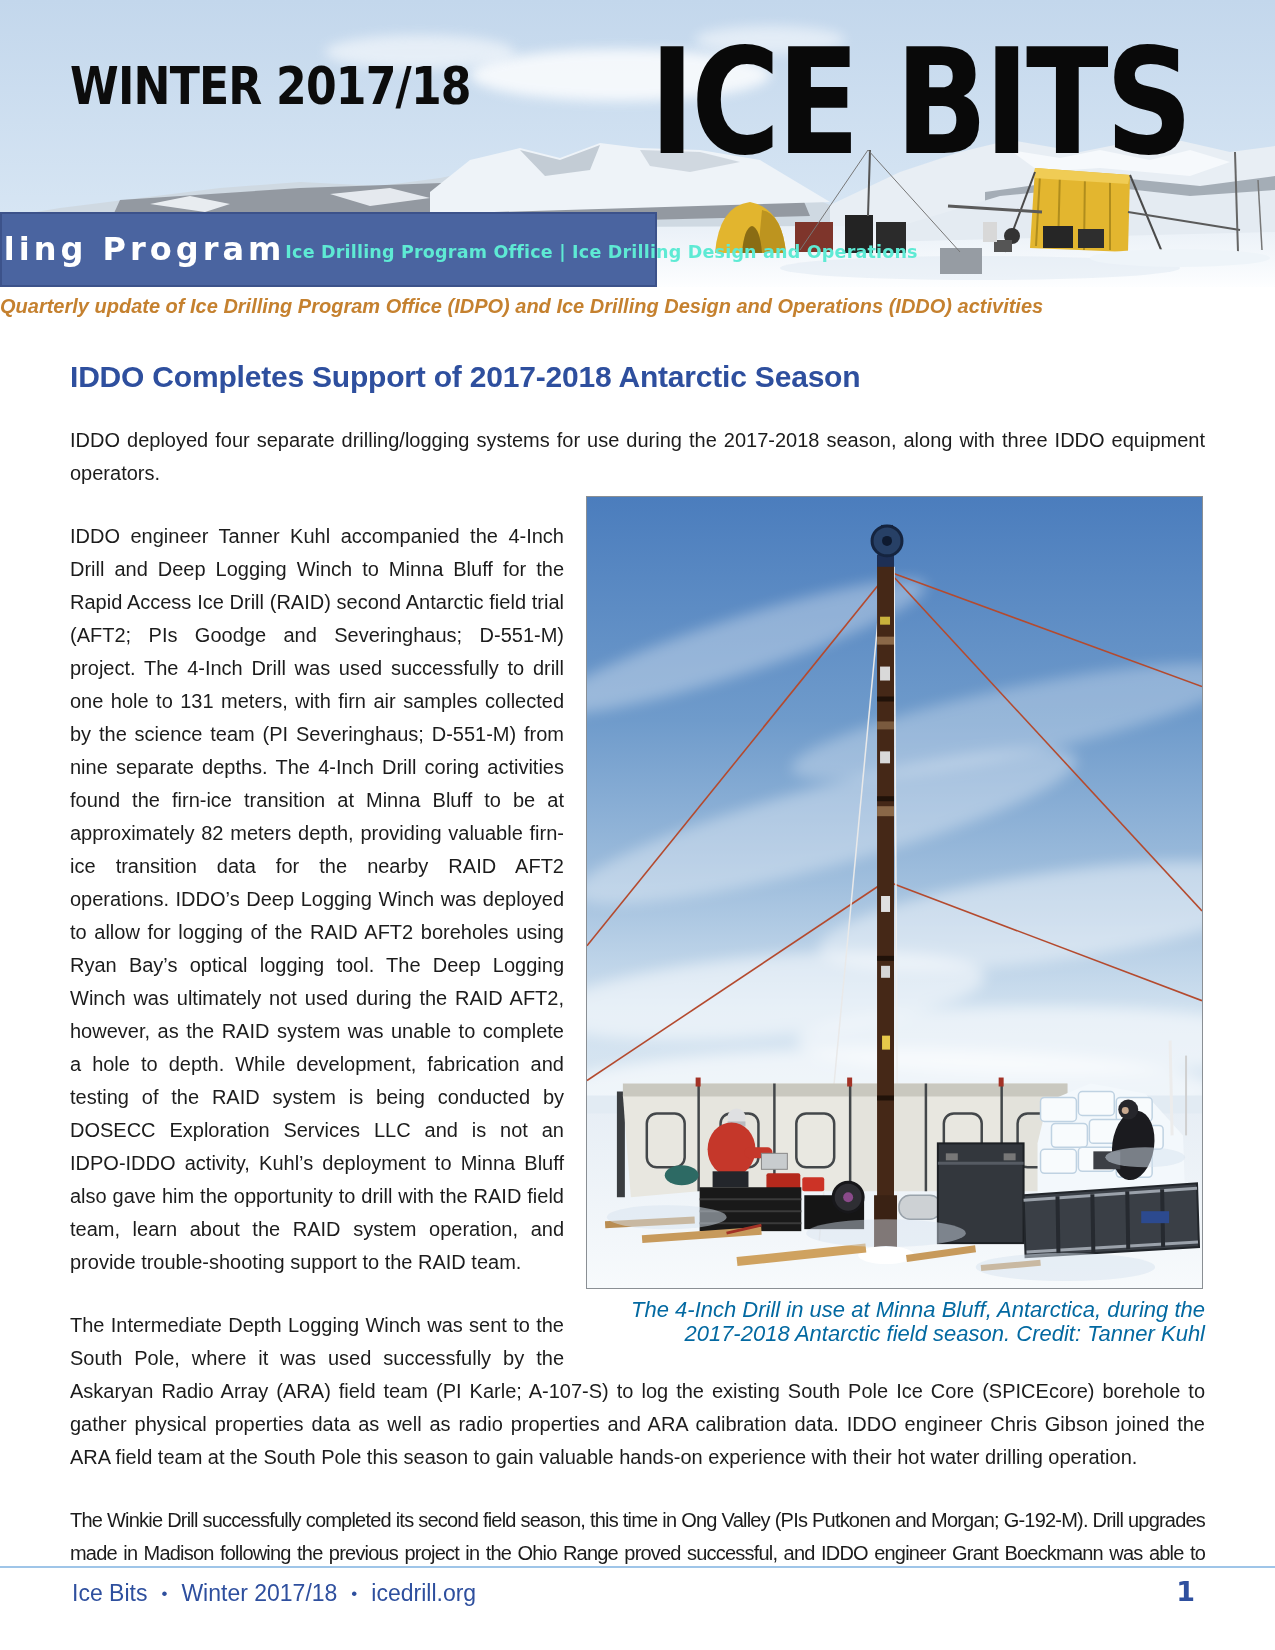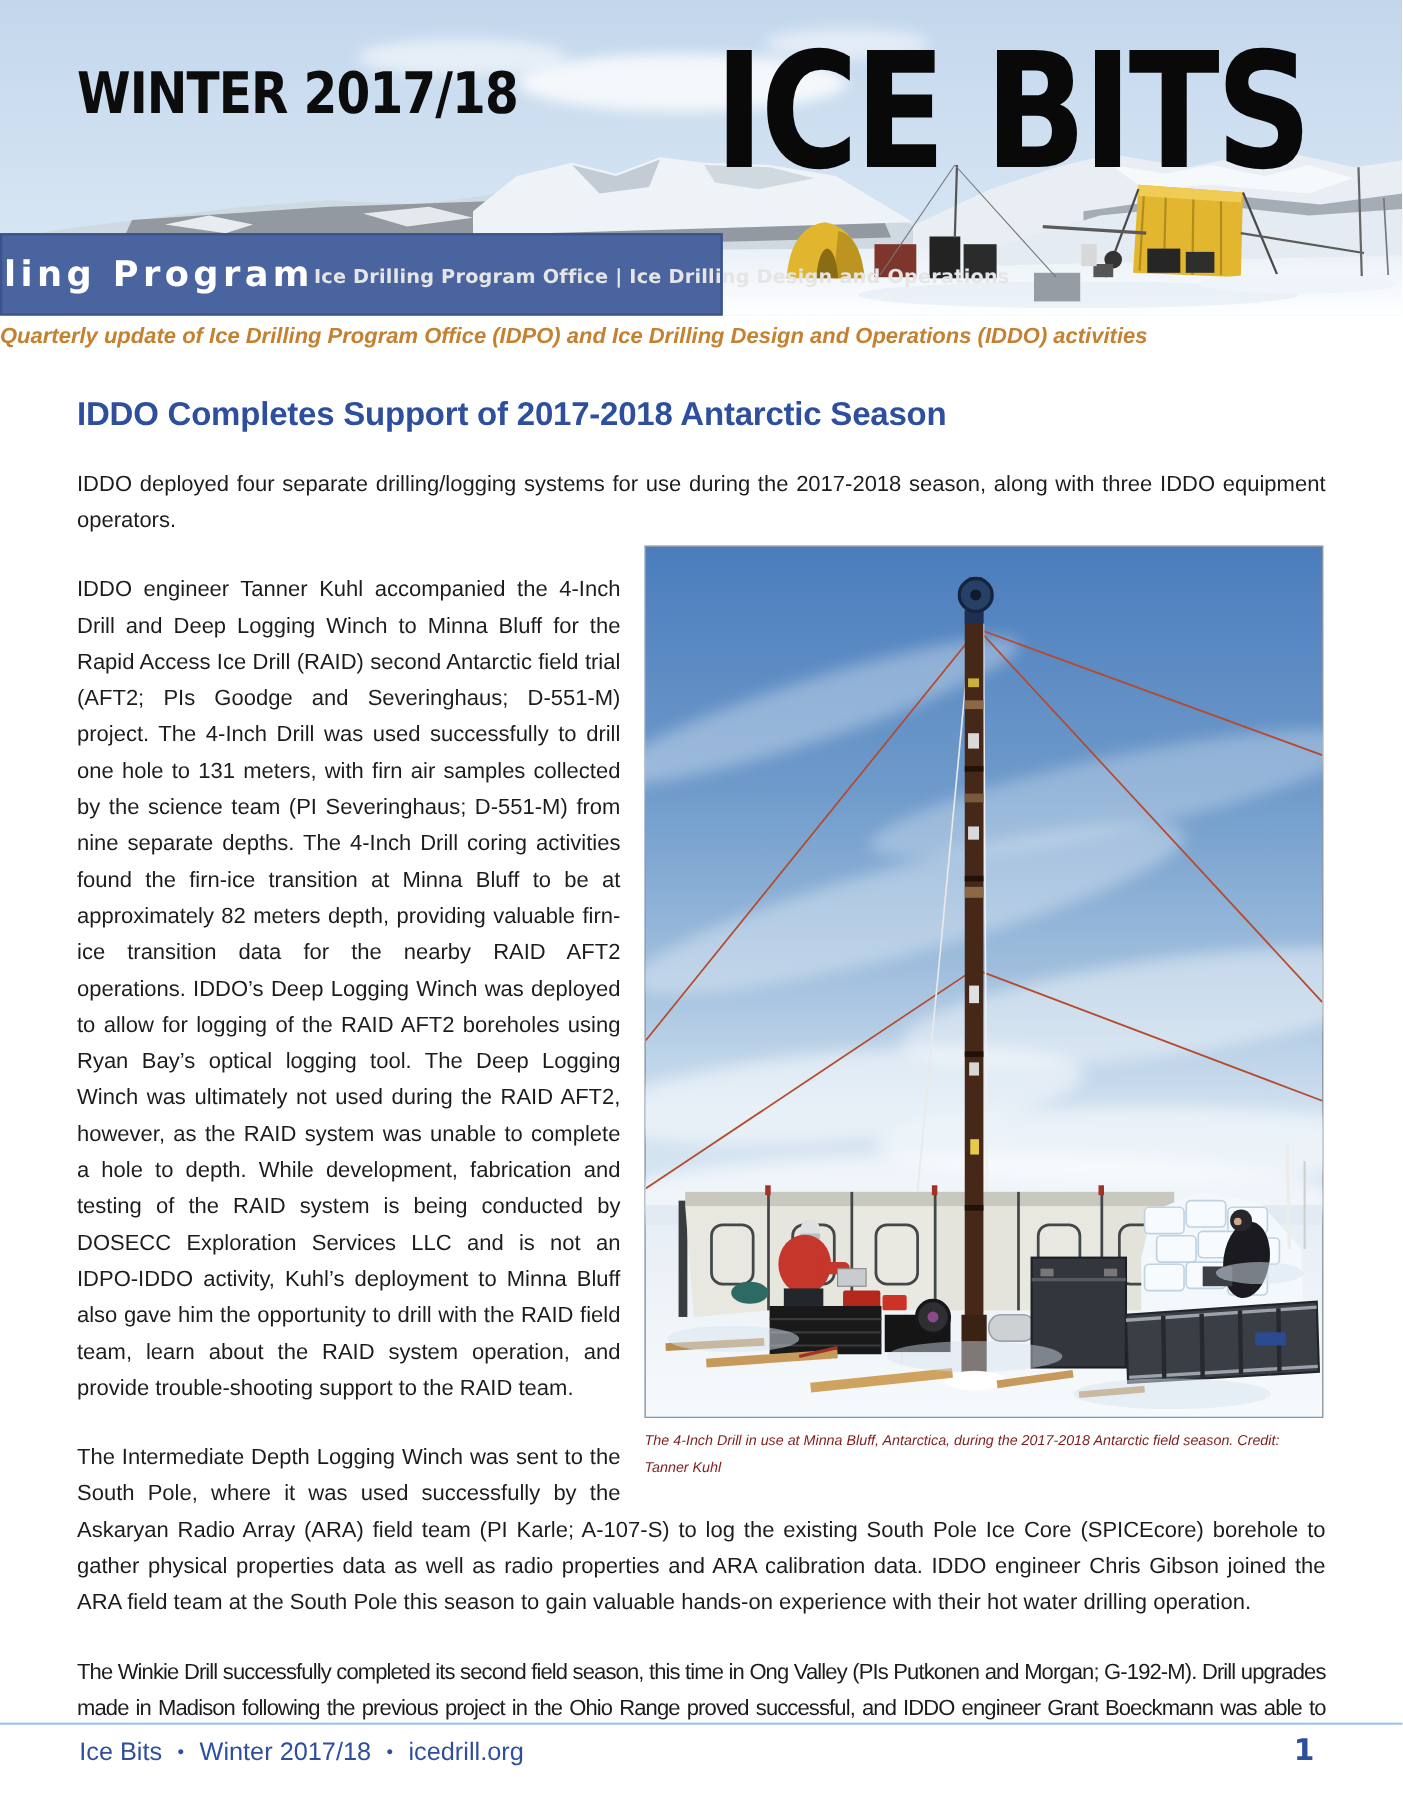--- a/index.html
+++ b/index.html
@@ -25,21 +25,21 @@
   .program-bar {
     position:absolute; left:0; bottom:0; width:657px; height:75px;
     background:#4a64a0; border:2px solid #3c528a;
     display:flex; flex-direction:row; justify-content:center; align-items:center;
   }
   .program-title {
     font-family:"DejaVu Sans", sans-serif; font-weight:bold; color:#fff;
     font-size:32px; letter-spacing:4px; line-height:1.05; white-space:nowrap;
   }
   .program-subtitle {
-    font-family:"DejaVu Sans", sans-serif; font-weight:bold; color:#e5e5e5;
+    font-family:"DejaVu Sans", sans-serif; font-weight:bold; color:#5eead4;
     font-size:17.5px; letter-spacing:0.2px; margin-top:4px; white-space:nowrap;
   }
 
   
   .tagline {
     margin-top:8px; text-align:left;
     font-style:italic; font-weight:bold; font-size:20px; color:#c5812f;
   }
 
   
@@ -50,22 +50,22 @@
   .content p {
     margin:30px 0 0 0; font-size:20px; line-height:33px; color:#1c1c1c;
     text-align:justify;
   }
   .content p.condensed { letter-spacing:-0.8px; }
   figure.photo-figure {
     float:right; width:619px; margin:6px 0 12px 22px; padding:0;
   }
   svg.article-photo { display:block; width:617px; height:793px; border:1px solid #8a8f94; background:#9fbedd; }
   figcaption.photo-caption {
-    margin-top:9px; font-style:italic; font-size:13px; line-height:24px;
-    color:#7f1d1d; text-align:left;
+    margin-top:9px; font-style:italic; font-size:22px; line-height:24px;
+    color:#0369a1; text-align:right;
   }
 
   
   .page-footer { position:absolute; left:0; right:0; top:1566px; bottom:0; background:#fff; }
   .footer-rule { border-top:2px solid #9fc5e8; }
   .footer-row {
     display:flex; justify-content:space-between; align-items:baseline;
     padding:8px 80px 0 72px;
   }
   .footer-left { font-size:23px; color:#2e4f9e; display:flex; align-items:baseline; }

